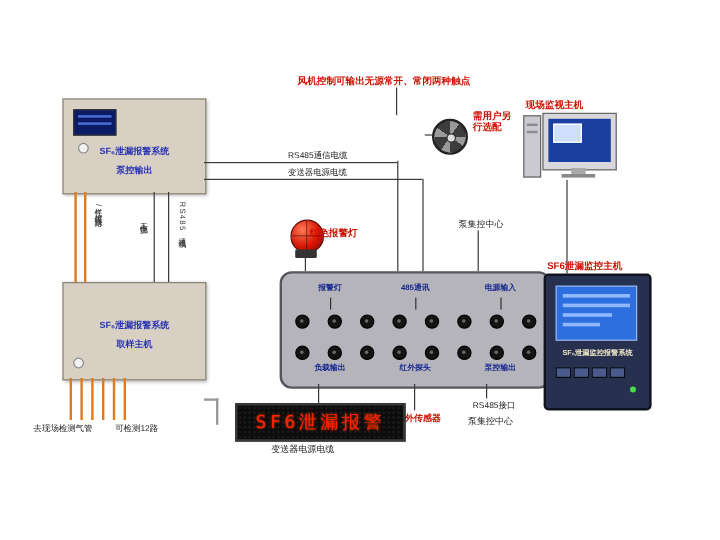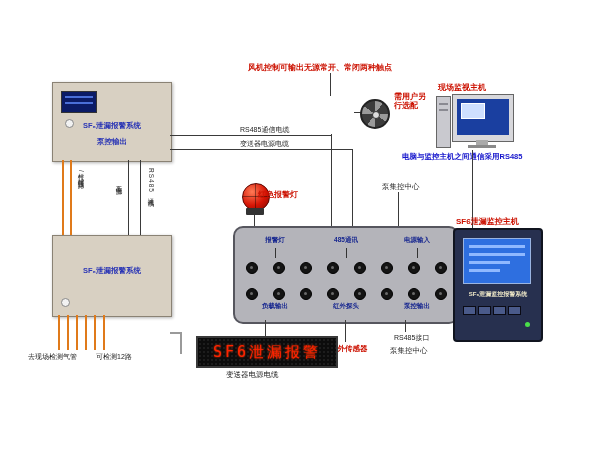--- a/index.html
+++ b/index.html
@@ -98,20 +98,21 @@
       <div class="lcd-line" style="top:4px"></div>
       <div class="lcd-line" style="top:10px"></div>
     </div>
     <div class="dot-white" style="left:12px;top:36px"></div>
     <div class="dev-text" style="top:38px">SF₆泄漏报警系统</div>
     <div class="dev-text" style="top:54px">泵控输出</div>
   </div>
 
   <div class="device" style="left:52px;top:235px;width:118px;height:80px">
     <div class="dev-text" style="top:30px">SF₆泄漏报警系统</div>
+    <div class="dev-text" style="top:46px">取样主机</div>
     <div class="dot-white" style="left:8px;top:62px"></div>
   </div>
 
   <div class="wire" style="left:62px;top:160px;height:75px"></div>
   <div class="wire" style="left:70px;top:160px;height:75px"></div>
   <div class="ln v" style="left:128px;top:160px;height:75px"></div>
   <div class="ln v" style="left:140px;top:160px;height:75px"></div>
   <div class="v-label" style="left:76px;top:168px">样气/排气管线路</div>
   <div class="v-label" style="left:114px;top:180px">工作电源</div>
   <div class="v-label" style="left:146px;top:168px">RS485通讯线</div>
@@ -129,21 +130,20 @@
     <div class="pc-slot" style="top:6px"></div>
     <div class="pc-slot" style="top:12px"></div>
   </div>
   <div class="monitor">
     <div class="screen">
       <div class="mini-win"></div>
     </div>
   </div>
   <div class="stand"></div>
   <div class="mbase"></div>
-  <div class="blue-note" style="left:402px;top:152px">电脑与监控主机之间通信采用RS485</div>
   <div class="ln v" style="left:472px;top:150px;height:78px"></div>
 
   <div class="black-note" style="left:240px;top:125px">RS485通信电缆</div>
   <div class="black-note" style="left:240px;top:139px">变送器电源电缆</div>
   <div class="ln h" style="left:170px;top:135px;width:161px"></div>
   <div class="ln h" style="left:170px;top:149px;width:182px"></div>
   <div class="ln v" style="left:331px;top:134px;height:92px"></div>
   <div class="ln v" style="left:352px;top:149px;height:77px"></div>
 
   <div class="beacon-dome">

